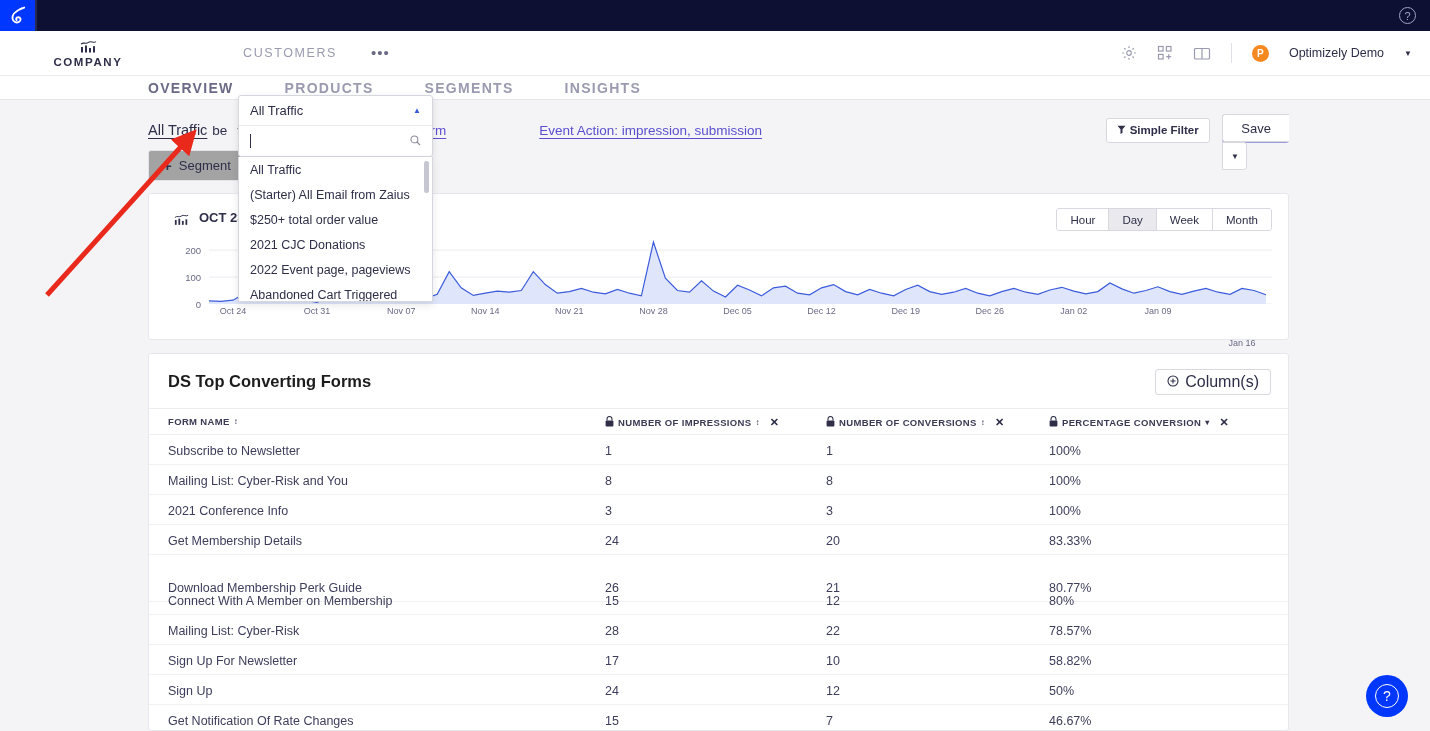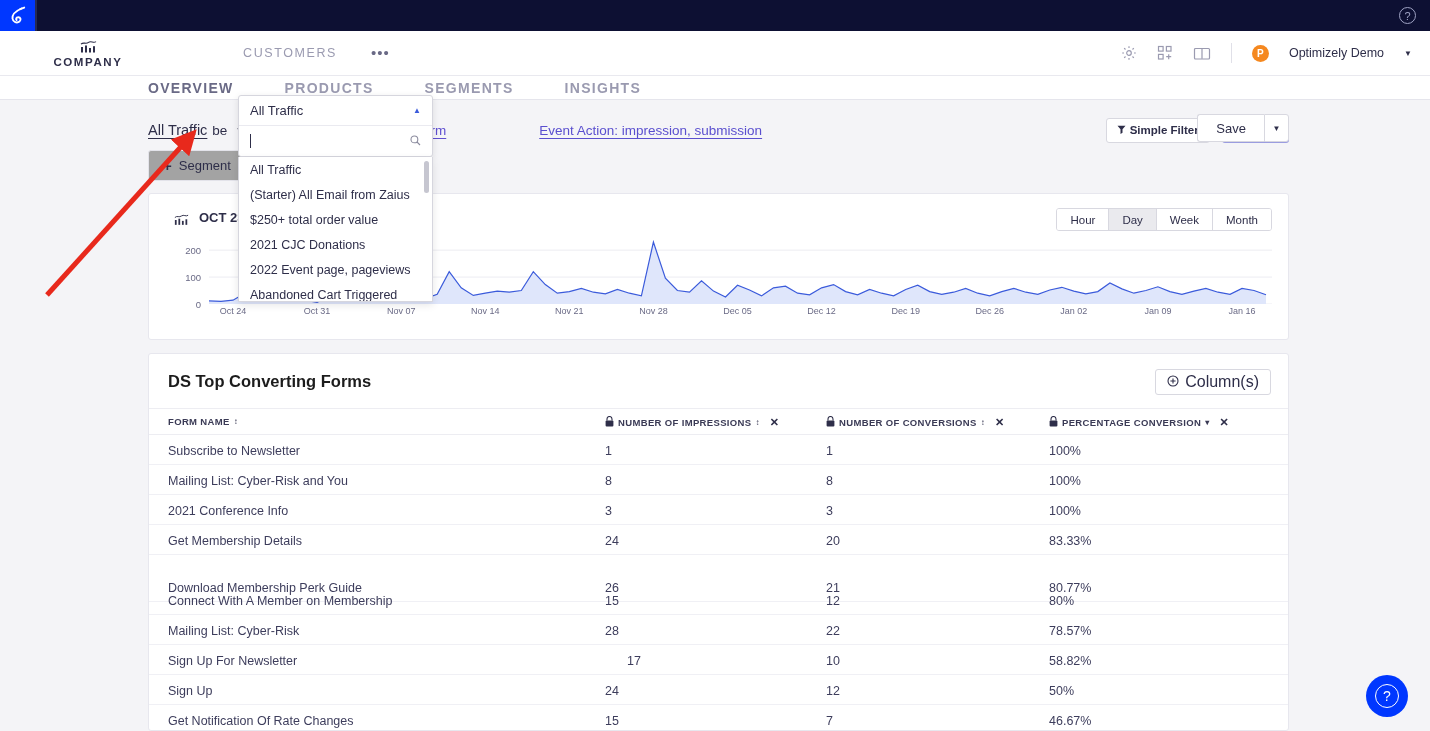--- a/index.html
+++ b/index.html
@@ -88,21 +88,21 @@
   .btn-simple {
     height:25px; padding:0 10px; background:#fff; border:1px solid #d8d8e0;
     border-radius:3px; font-size:11.5px; font-weight:700; color:#2e2e49;
     display:flex; align-items:center; gap:4px;
   }
   .btn-apply {
     height:25px; padding:0 18px; background:#9a9ce0; border:none;
     border-radius:3px; font-size:12.5px; color:#fff; display:flex;
     align-items:center; justify-content:center;
   }
-  .save-group { display:flex; position:absolute; right:141px; top:114px; }
+  .save-group { display:flex; position:absolute; right:141px; top:114px;flex-direction:column; }
   .btn-save {
     height:28px; padding:0 18px; background:#fff; border:1px solid #d8d8e0;
     border-right:none; border-radius:3px 0 0 3px; font-size:13px; color:#2e2e49;
     display:flex; align-items:center;
   }
   .btn-save-caret {
     height:28px; width:25px; background:#fff; border:1px solid #d8d8e0;
     border-radius:0 3px 3px 0; display:flex; align-items:center; justify-content:center;
     font-size:8px; color:#2e2e49;
   }
@@ -335,21 +335,21 @@
         <div class="xlab" style="left: 237.182px;">Nov 07</div>
         <div class="xlab" style="left: 321.261px;">Nov 14</div>
         <div class="xlab" style="left: 405.341px;">Nov 21</div>
         <div class="xlab" style="left: 489.42px;">Nov 28</div>
         <div class="xlab" style="left: 573.5px;">Dec 05</div>
         <div class="xlab" style="left: 657.58px;">Dec 12</div>
         <div class="xlab" style="left: 741.659px;">Dec 19</div>
         <div class="xlab" style="left: 825.739px;">Dec 26</div>
         <div class="xlab" style="left: 909.818px;">Jan 02</div>
         <div class="xlab" style="left: 993.898px;">Jan 09</div>
-        <div class="xlab" style="left: 1077.98px;">Jan 16</div>
+        <div class="xlab" style="left: 1077.98px; margin-top: 32px;">Jan 16</div>
       </div>
   </div>
 
   <div class="tablecard">
     <div class="table-title">DS Top Converting Forms</div>
     <div class="btn-columns">
       <span>
         <svg width="12" height="12" viewBox="0 0 12 12" fill="none" stroke="#2e2e49" stroke-width="1.1">
           <circle cx="6" cy="6" r="5"></circle>
             <path d="M6 3.4v5.2M3.4 6h5.2"></path>
@@ -436,21 +436,21 @@
           <div class="td" style="left: 900px;">80%</div>
         </div>
         <div class="trow" style="top: 261px;">
           <div class="td" style="left: 19px;">Mailing List: Cyber-Risk</div>
           <div class="td" style="left: 456px;">28</div>
           <div class="td" style="left: 677px;">22</div>
           <div class="td" style="left: 900px;">78.57%</div>
         </div>
         <div class="trow" style="top: 291px;">
           <div class="td" style="left: 19px;">Sign Up For Newsletter</div>
-          <div class="td" style="left: 456px; margin-left: 22px;">17</div>
+          <div class="td" style="left: 456px;">17</div>
           <div class="td" style="left: 677px;">10</div>
           <div class="td" style="left: 900px;">58.82%</div>
         </div>
         <div class="trow" style="top: 321px;">
           <div class="td" style="left: 19px;">Sign Up</div>
           <div class="td" style="left: 456px;">24</div>
           <div class="td" style="left: 677px;">12</div>
           <div class="td" style="left: 900px;">50%</div>
         </div>
         <div class="trow" style="top: 351px;">

